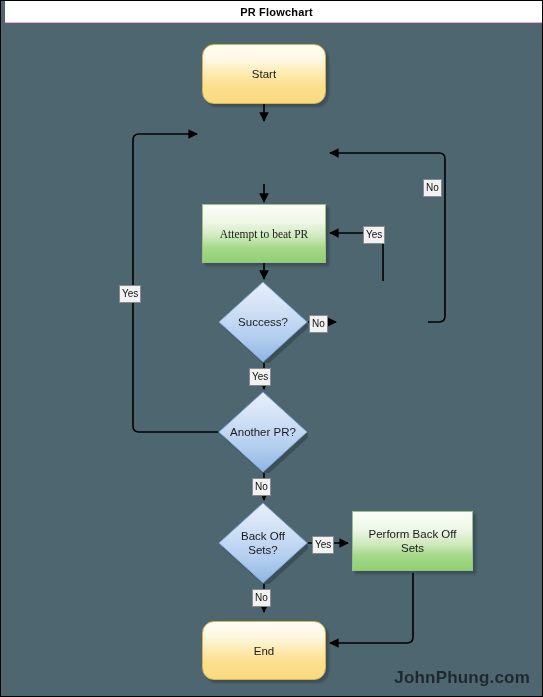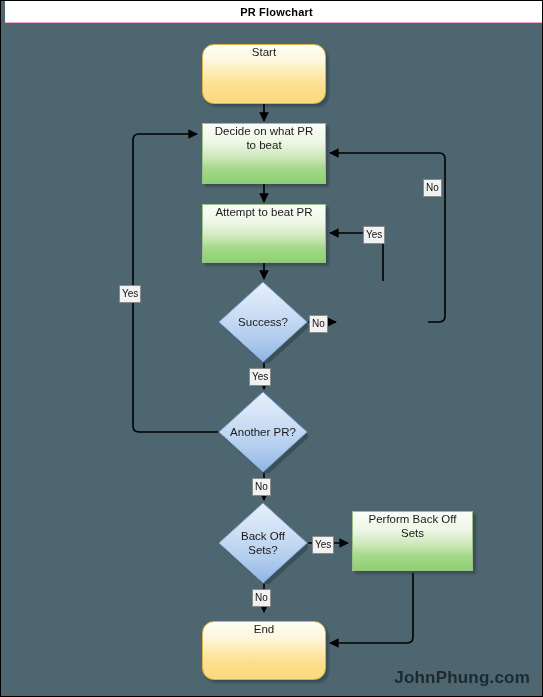--- a/index.html
+++ b/index.html
@@ -48,21 +48,21 @@
     width: 541px;
     height: 673px;
     pointer-events: none;
   }
 
   
   .node {
     position: absolute;
     box-sizing: border-box;
     display: flex;
-    align-items: flex-start;
+    align-items: center;
     justify-content: center;
     text-align: center;
     color: #1a1a1a;
     font-size: 11.5px;
     line-height: 14px;
   }
 
   
   .term {
     border-radius: 12px;
@@ -171,28 +171,22 @@
     <div class="elabel" style="left:248px; top:345px;">Yes</div>
     <div class="elabel" style="left:118px; top:262px;">Yes</div>
     <div class="elabel" style="left:251px; top:455px;">No</div>
     <div class="elabel" style="left:311px; top:513px;">Yes</div>
     <div class="elabel" style="left:251px; top:566px;">No</div>
 
     <div class="node term" style="left:201px; top:21px; width:124px; height:60px;">
       <span>Start</span>
     </div>
 
-    <div class="node proc" style="left:201px; top:100px; width:124px; height:61px;">
-      <div>
-        <div>Decide on what PR</div>
-        <div>to beat</div>
-      </div>
-    </div>
-
-    <div class="node proc" style="left:201px; top:181px; width:124px; height:59px;">
+
+    <div class="node proc" style="left:201px; top:181px; width:124px; height:59px;font-family:Liberation Serif, serif;">
       <span>Attempt to beat PR</span>
     </div>
 
     <div class="diamond-wrap" style="left:217px; top:258px; width:90px; height:82px;">
       <svg class="dshape" viewBox="0 0 90 82" preserveAspectRatio="none">
         <defs>
           <linearGradient id="dg1" x1="0" y1="0" x2="0" y2="1">
             <stop offset="0%" stop-color="#e8f0fb"></stop>
             <stop offset="35%" stop-color="#cfe0f5"></stop>
             <stop offset="70%" stop-color="#b2cdee"></stop>

